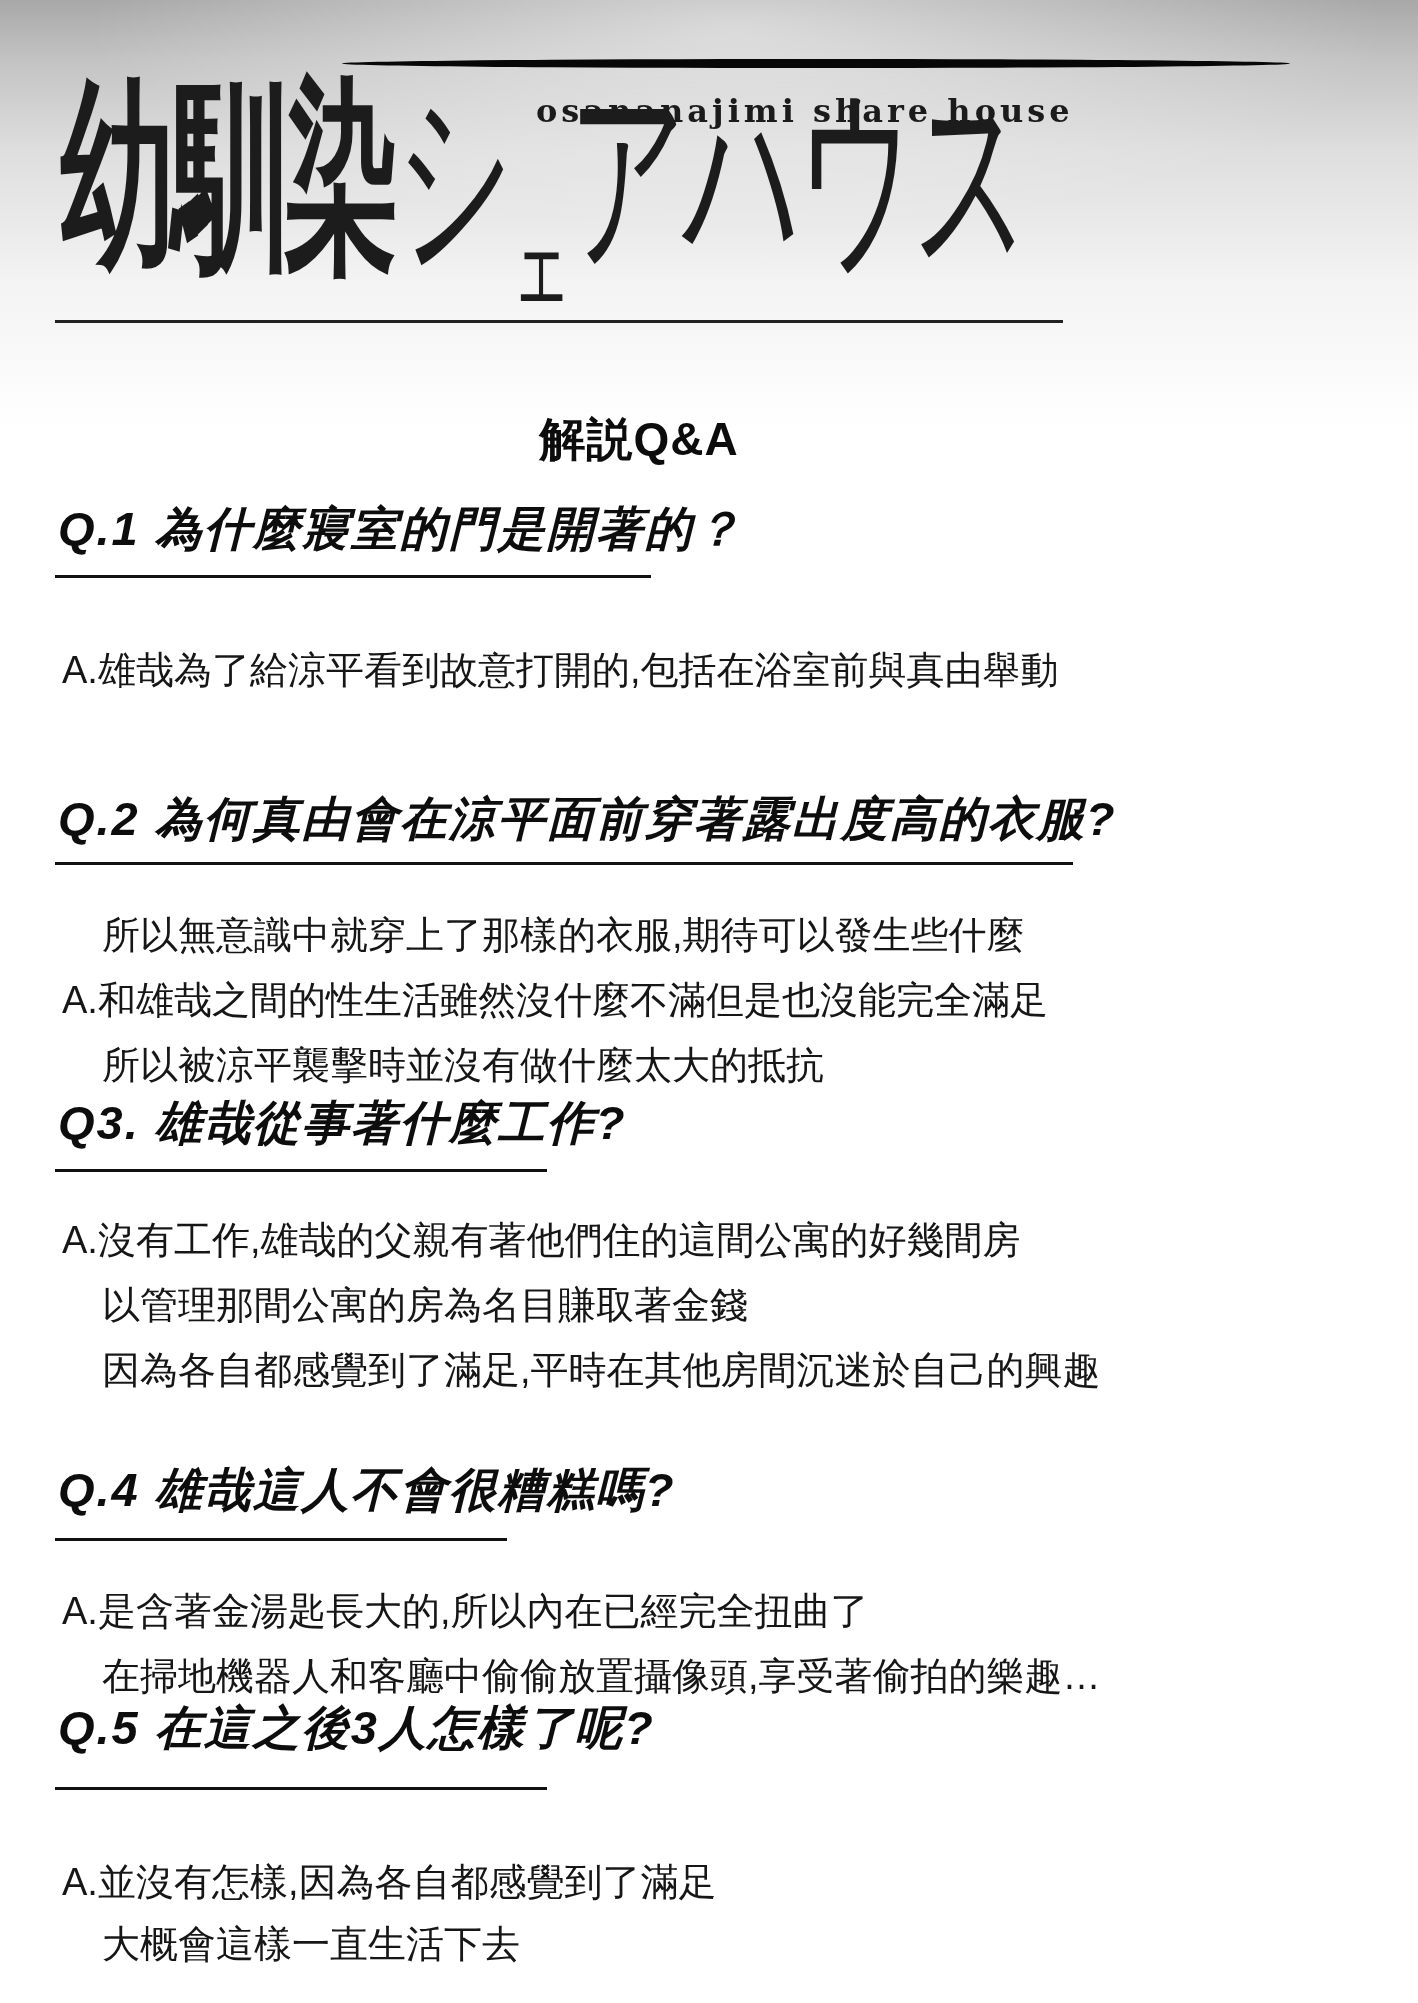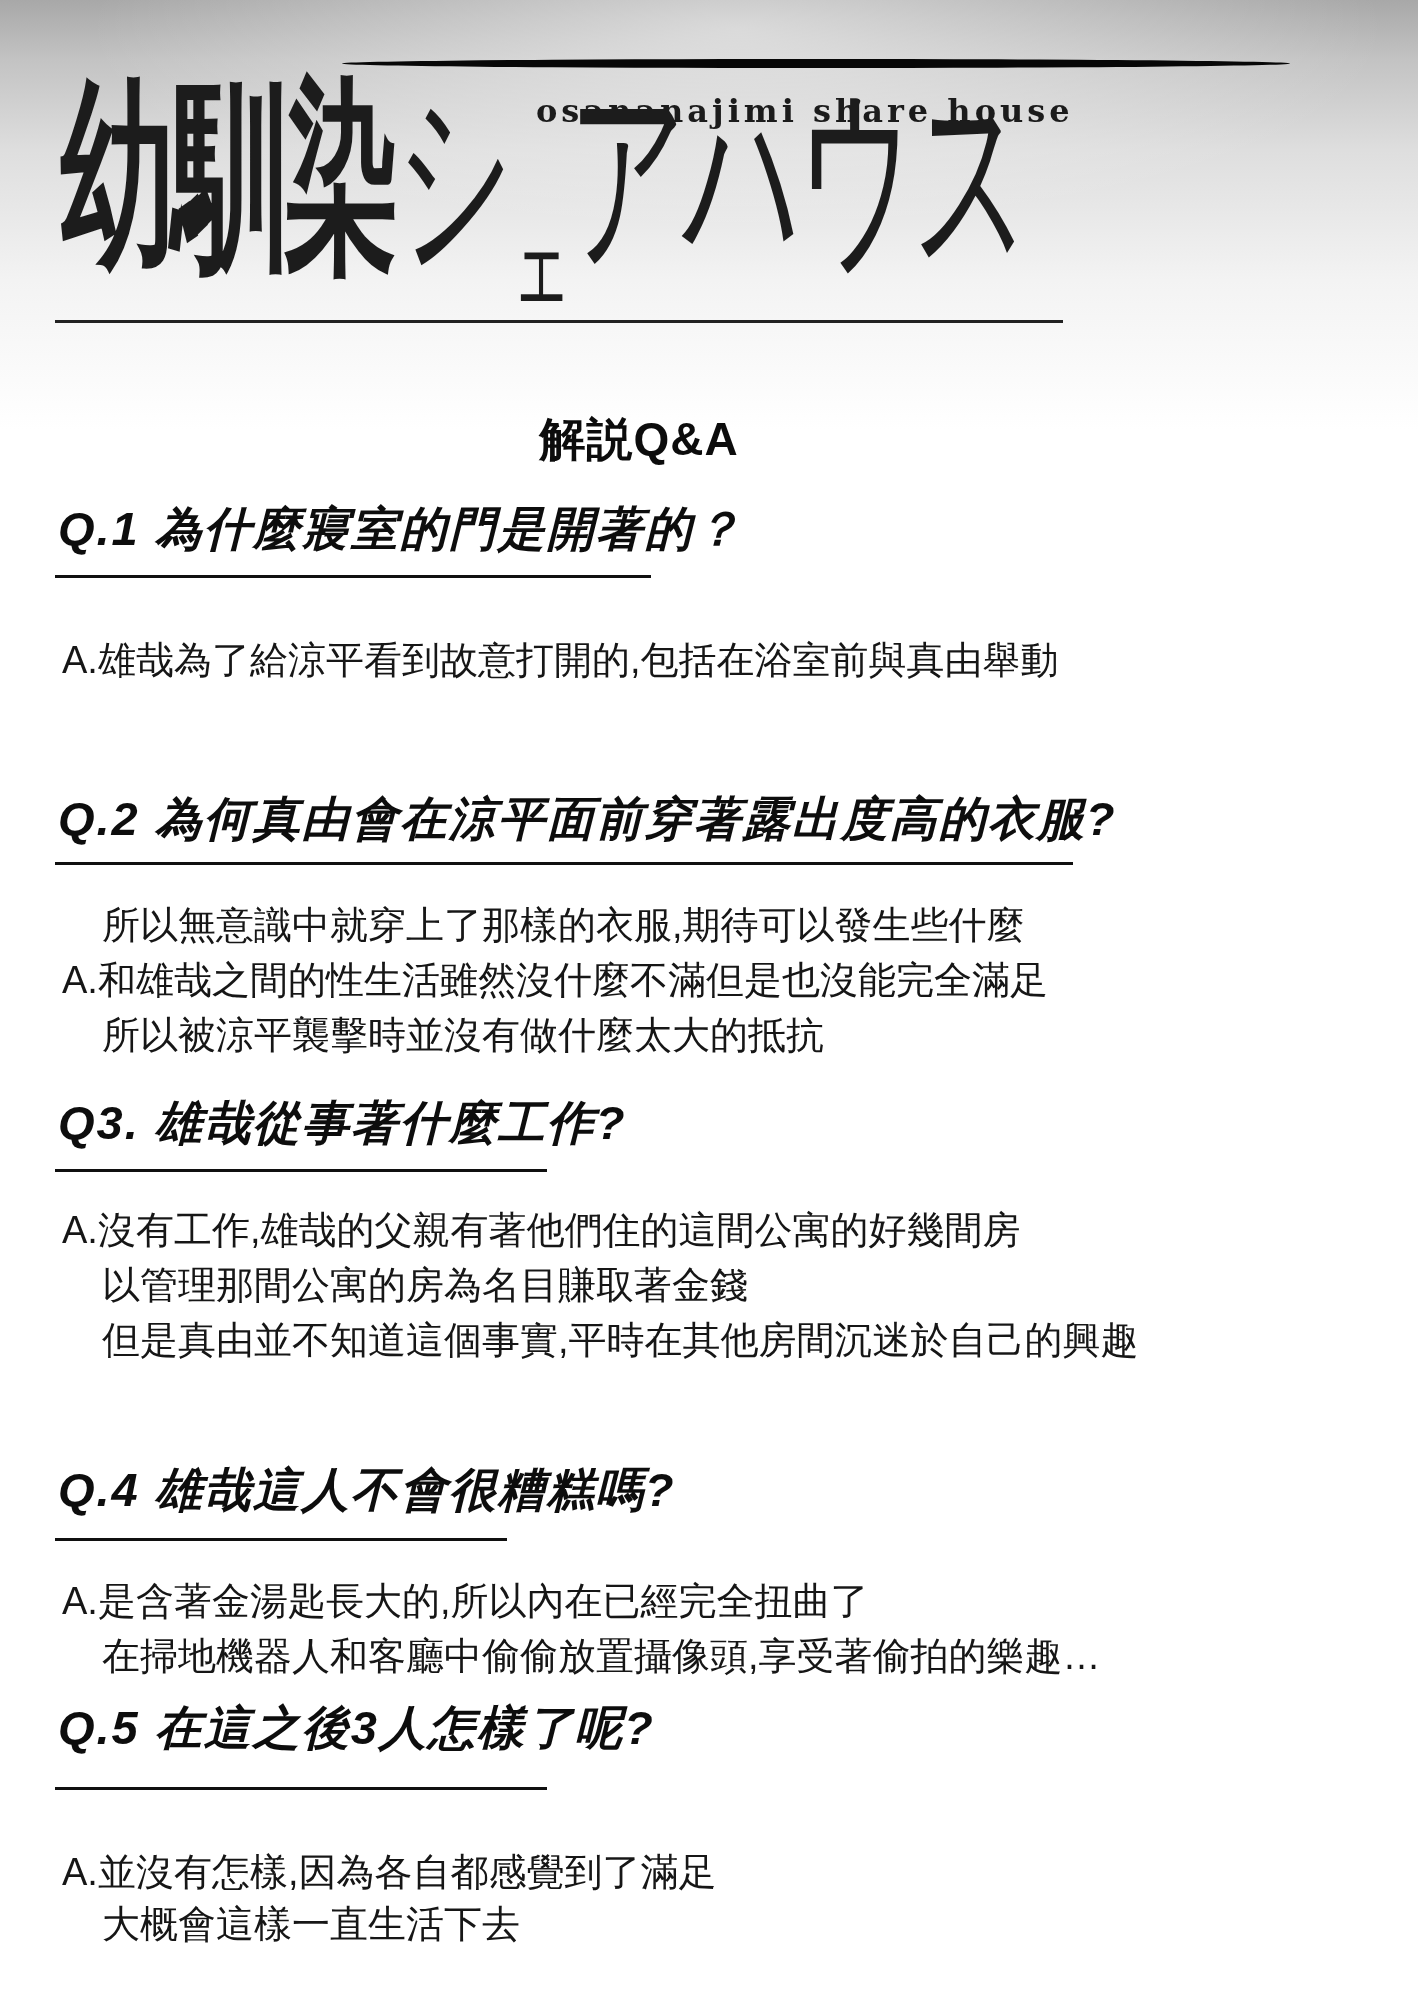--- a/index.html
+++ b/index.html
@@ -61,21 +61,21 @@
   .q3{top:1092px;} .u3{top:1169px;width:492px;}
   .q4{top:1459px;} .u4{top:1538px;width:452px;}
   .q5{top:1697px;} .u5{top:1787px;width:492px;}
 
   
   .a{
     position:absolute;left:62px;margin:0;
     font-size:38px;font-weight:400;color:#161616;
     line-height:54px;white-space:nowrap;
   }
-  .a .line{display:block;}
+  .a .line{display:block;margin-top:10px;}
   .a .cont{padding-left:40px;}
   .a1{top:634px;line-height:52px;}
   .a2{top:898px;line-height:55px;}
   .a3{top:1203px;line-height:55px;}
   .a4{top:1574px;line-height:55px;}
   .a5{top:1846px;line-height:52px;}
 </style>
 </head>
 <body>
 
@@ -108,21 +108,21 @@
       <span class="line cont">所以被涼平襲擊時並沒有做什麼太大的抵抗</span>
     </p>
   </section>
 
   <section>
     <h3 class="q q3">Q3. 雄哉從事著什麼工作?</h3>
     <div class="uline u3"></div>
     <p class="a a3">
       <span class="line first">A.沒有工作,雄哉的父親有著他們住的這間公寓的好幾間房</span>
       <span class="line cont">以管理那間公寓的房為名目賺取著金錢</span>
-      <span class="line cont">但是真由並不知道這個事實,平時在其他房間沉迷於自己的興趣</span>
+      <span class="line cont">因為各自都感覺到了滿足,平時在其他房間沉迷於自己的興趣</span>
     </p>
   </section>
 
   <section>
     <h3 class="q q4">Q.4 雄哉這人不會很糟糕嗎?</h3>
     <div class="uline u4"></div>
     <p class="a a4">
       <span class="line first">A.是含著金湯匙長大的,所以內在已經完全扭曲了</span>
       <span class="line cont">在掃地機器人和客廳中偷偷放置攝像頭,享受著偷拍的樂趣…</span>
     </p>

